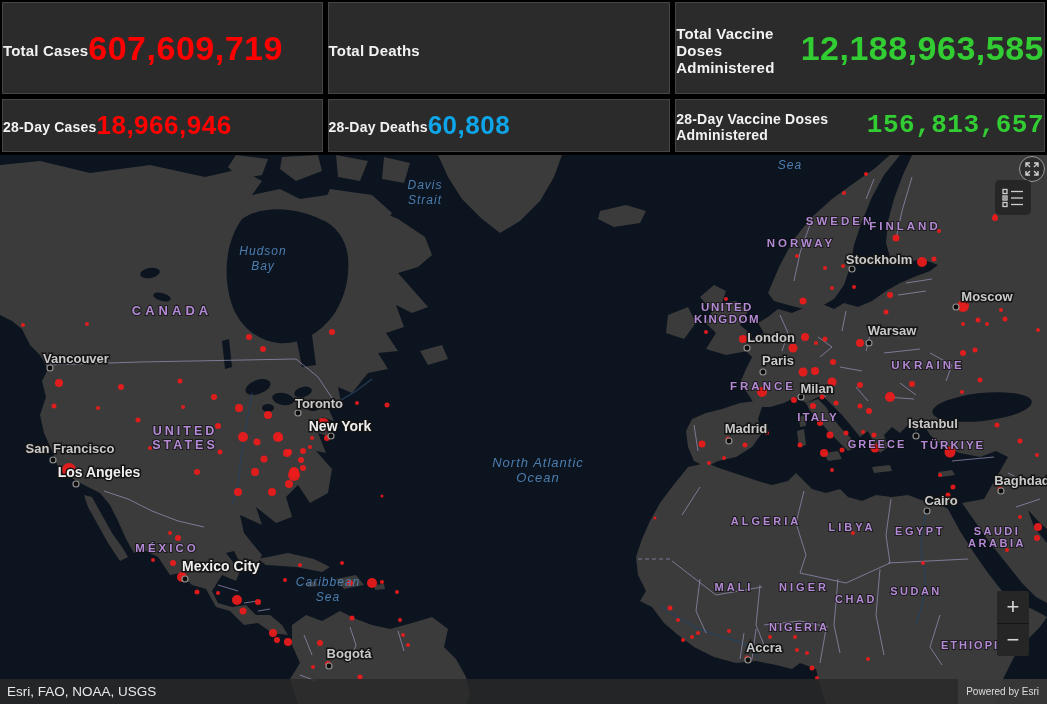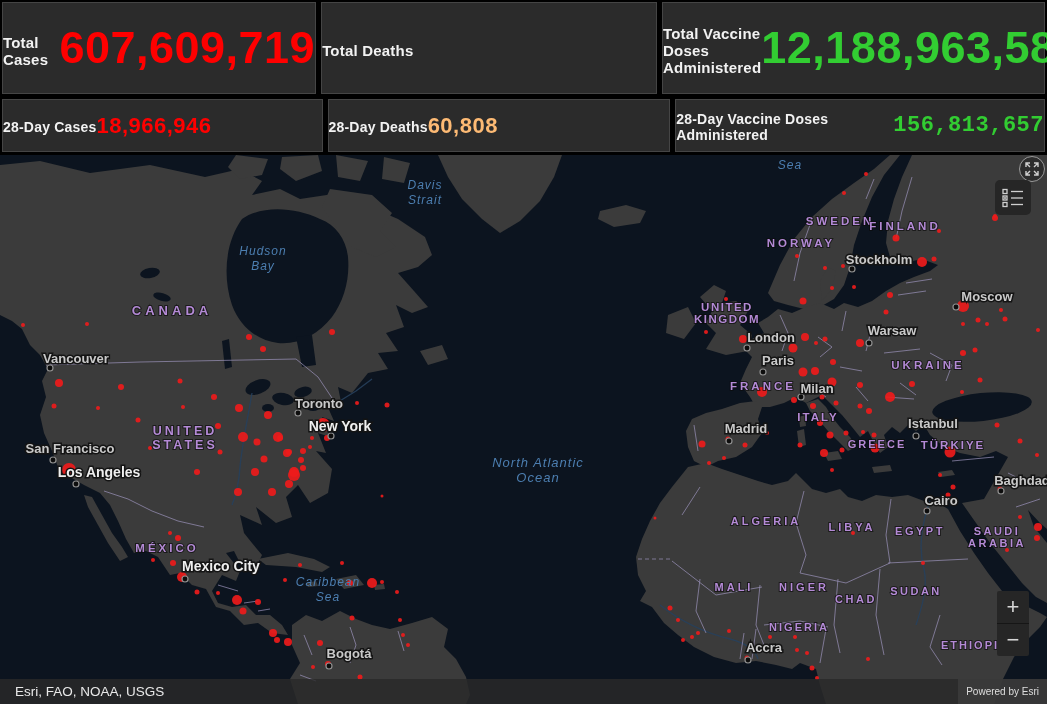--- a/index.html
+++ b/index.html
@@ -9,22 +9,22 @@
   .stats{position:absolute;top:0;left:0;width:1047px;height:155px;background:#000;
          box-sizing:border-box;padding:2px 2px 0 2px;}
   .stat-row{display:flex;gap:5px;}
   .stat-row.r1{height:92px;margin-bottom:5px;}
   .stat-row.r2{height:53px;}
   .card{background:#2b2b2b;border:1px solid #454545;box-sizing:border-box;
         display:flex;flex-direction:row;align-items:center;justify-content:flex-start;}
   .card.c1{width:332px;}.card.c2{width:355px;}.card.c3{width:383px;}
   .card-title{color:#f2f2f2;font-weight:700;font-size:15px;margin-top:5px;letter-spacing:.2px;}
   .r2 .card-title{font-size:14px;margin-top:3px;}
-  .card-value{font-weight:700;font-size:45px;line-height:1.12;letter-spacing:.5px;}
-  .r2 .card-value{font-size:22px;line-height:1.05;}
+  .card-value{font-weight:700;font-size:34px;line-height:1.12;letter-spacing:.5px;}
+  .r2 .card-value{font-size:26px;line-height:1.05;}
   
   .map-wrap{position:absolute;top:155px;left:0;width:1047px;height:549px;background:var(--water,#0c141f);}
   #map-svg{display:block;width:1047px;height:549px;}
   .land{fill:var(--land,#3b3b3b);}
   .waterfill{fill:var(--water,#0c141f);}
   .border-line{fill:none;stroke:var(--border,#9b93bb);stroke-width:1;opacity:.7;}
   .border-line.dashed{stroke-dasharray:4 3;}
   .river{fill:none;stroke:#27405c;stroke-width:1.3;opacity:.9;}
   .case-dot{fill:var(--marker,#ee1b1b);opacity:.92;}
   .ocean-label{fill:var(--ocean,#4c7eb0);font-style:italic;letter-spacing:1px;
@@ -43,21 +43,21 @@
               display:flex;align-items:center;justify-content:center;cursor:pointer;}
   .legend-btn{position:absolute;top:25px;left:995px;width:36px;height:35px;border-radius:5px;
               background:#262626;display:flex;align-items:center;justify-content:center;cursor:pointer;}
   .zoom-widget{position:absolute;top:436px;left:997px;width:32px;background:#262626;
                border-radius:2px;overflow:hidden;}
   .zoom-btn{width:32px;height:32px;color:#d6d6d6;font-size:22px;line-height:32px;text-align:center;
             cursor:pointer;user-select:none;}
   .zoom-btn.in{border-bottom:1px solid #161616;}
   .attr-bar{position:absolute;bottom:0;left:0;width:1047px;height:25px;
             background:rgba(42,42,42,.82);display:flex;align-items:center;justify-content:space-between;}
-  .attr-text{color:#e8e8e8;font-size:13.5px;padding-left:15px;}
+  .attr-text{color:#e8e8e8;font-size:13.5px;padding-left:7px;}
   .powered{color:#dedede;font-size:10px;background:rgba(70,70,70,.55);height:25px;
            line-height:25px;padding:0 8px;}
 </style>
 </head>
 <body>
 
 <div class="app">
 
   <div class="stats">
     <div class="stat-row r1">
@@ -73,21 +73,21 @@
         <div class="card-value" style="color: rgb(50, 205, 50);">12,188,963,585</div>
       </div>
     </div>
     <div class="stat-row r2">
       <div class="card c1">
         <div class="card-title">28-Day Cases</div>
         <div class="card-value" style="color: rgb(255, 0, 0);">18,966,946</div>
       </div>
       <div class="card c2">
         <div class="card-title">28-Day Deaths</div>
-        <div class="card-value" style="color: #fdba74;">60,808</div>
+        <div class="card-value" style="color: #0ea5e9;">60,808</div>
       </div>
       <div class="card c3">
         <div class="card-title">28-Day Vaccine Doses Administered</div>
         <div class="card-value" style="color: rgb(50, 205, 50); font-family: Liberation Mono, monospace;">156,813,657</div>
       </div>
     </div>
   </div>
 
   <div class="map-wrap">
     <svg id="map-svg" viewBox="0 0 1047 549">

